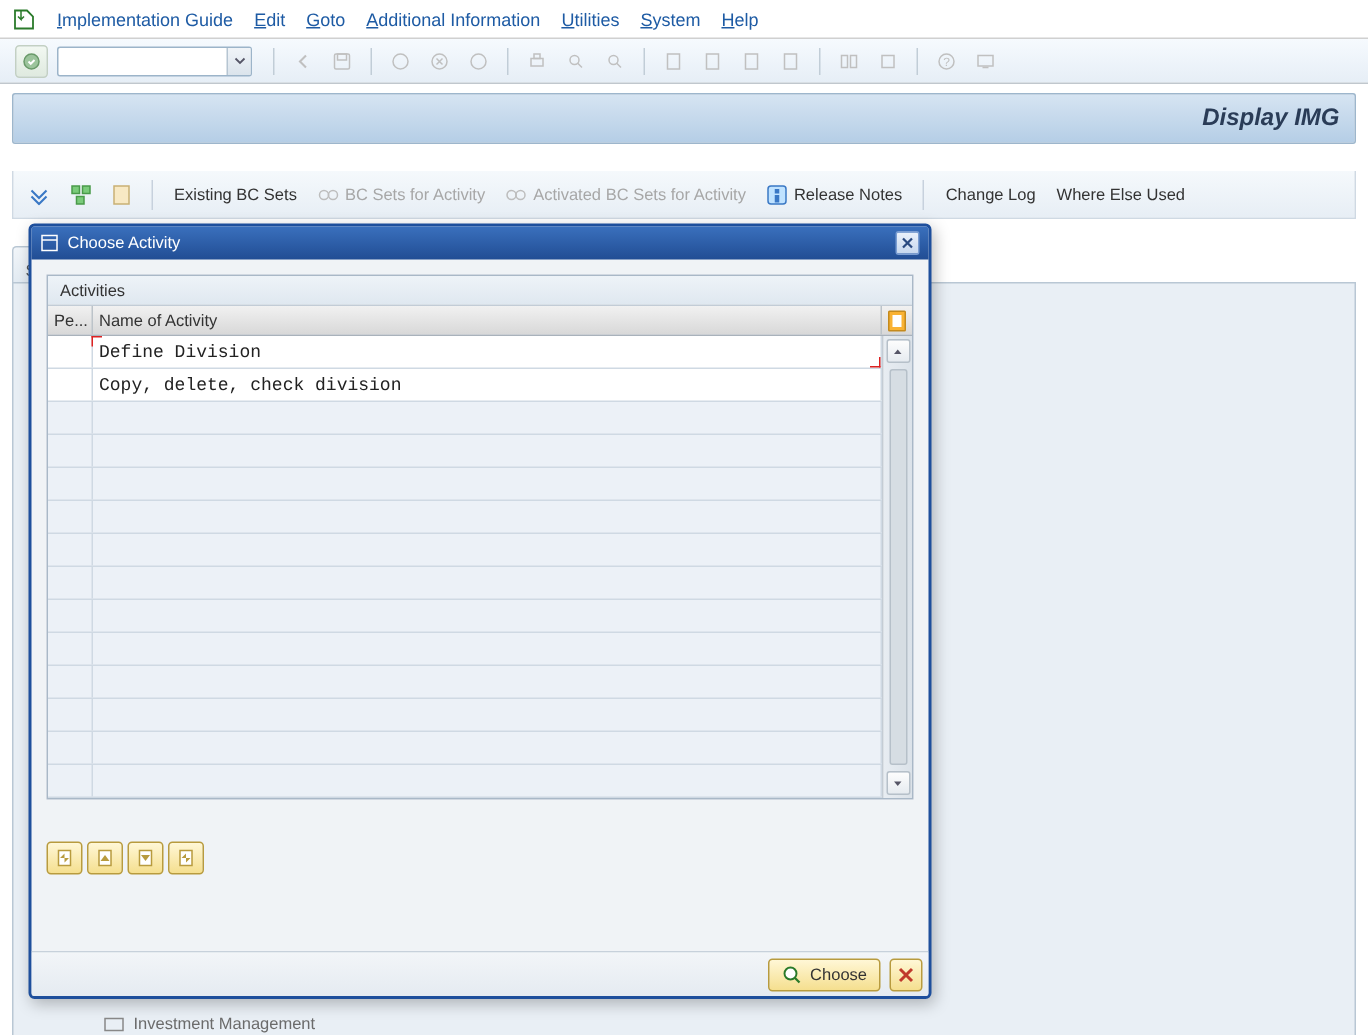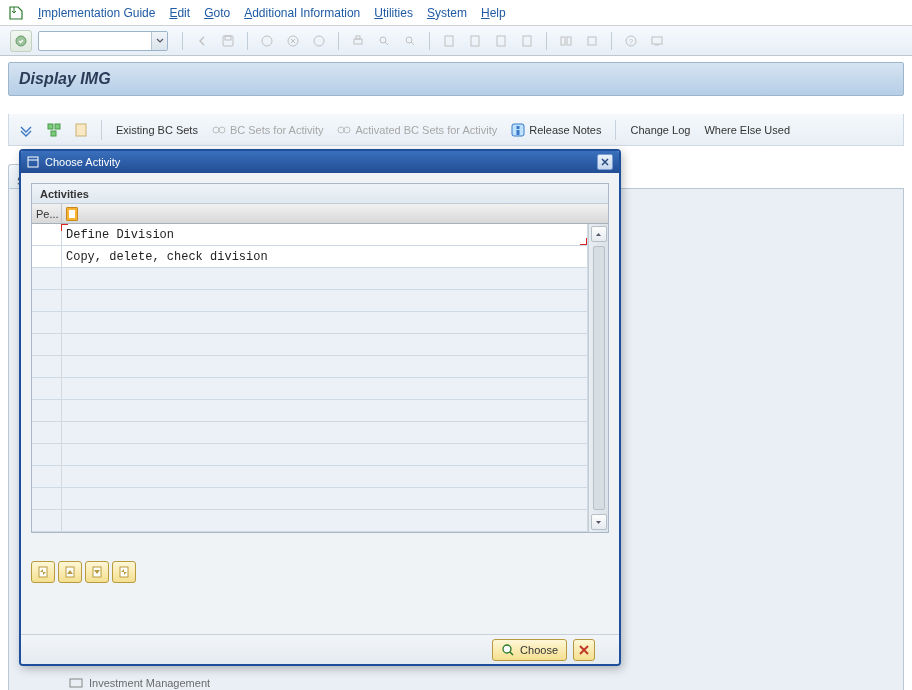--- a/index.html
+++ b/index.html
@@ -14,21 +14,21 @@
 
   
   .std-toolbar { height: 30px; padding: 4px 10px; background: linear-gradient(#f6fafe,#e6eef6); border-bottom: 1px solid #c0c7cd; display: flex; align-items: center; gap: 4px; }
   .tb-btn { width: 22px; height: 22px; display: flex; align-items: center; justify-content: center; color: #b0b0b0; border-radius: 3px; }
   .tb-btn.green { color: #7bb07b; background: linear-gradient(#f2f8f2,#dfeadf); border:1px solid #c3d0c3; }
   .tb-combo { width: 130px; height: 20px; border: 1px solid #9cb4c9; background: #fff; border-radius: 2px; margin: 0 6px 0 2px; position: relative; display: flex; align-items: center; justify-content: flex-end; }
   .tb-combo .arrow { width: 16px; height: 100%; display: flex; align-items: center; justify-content: center; background: linear-gradient(#f0f4f8,#dbe4ec); border-left: 1px solid #b6c5d2; color: #556; }
   .tb-sep { width: 1px; height: 18px; background: #c1cdd7; margin: 0 4px; }
 
   
-  .title-bar { margin: 6px 8px 0 8px; height: 34px; background: linear-gradient(#d6e4f2,#b5cee6); border: 1px solid #9db6cc; border-radius: 2px; display:flex; align-items:center; padding: 0 10px; }
+  .title-bar { margin: 6px 8px 0 8px; height: 34px; background: linear-gradient(#d6e4f2,#b5cee6); border: 1px solid #9db6cc; border-radius: 2px; display:flex; align-items:center; padding: 0 10px; justify-content: flex-end; }
   .title-bar h1 { font-size: 16px; font-style: italic; font-weight: bold; color: #2a3c57; }
 
   
   .app-toolbar { margin: 18px 8px; height: 32px; background: linear-gradient(#f5f9fc,#e7eef5); border: 1px solid #cfd9e3; border-top: none; display:flex; align-items:center; padding: 0 6px; gap: 6px; }
   .app-toolbar .btn { display: flex; align-items: center; gap: 4px; color: #333; padding: 2px 4px; border-radius: 2px; }
   .app-toolbar .disabled { color: #a7a7a7; }
   .app-toolbar .sep { width: 1px; height: 20px; background: #c7d1dd; margin: 0 4px; }
   .app-toolbar svg { flex-shrink: 0; }
 
   
@@ -40,21 +40,21 @@
   .bg-item { position:absolute; left: 60px; top: 488px; font-size: 11px; color: #6b6b6b; display:flex; align-items:center; gap:6px; }
 
   
   .dialog { position: absolute; left: 19px; top: 149px; width: 602px; height: 517px; border: 2px solid #1e4f9c; border-radius: 4px; background: #f0f3f6; box-shadow: 2px 3px 10px rgba(0,0,0,0.25); display:flex; flex-direction:column; }
   .dlg-title { height: 22px; background: linear-gradient(#3a70bd,#214d94); color:#fff; display:flex; align-items:center; padding: 0 6px; gap: 6px; border-radius: 2px 2px 0 0; }
   .dlg-title .spacer { flex:1; }
   .dlg-close { width: 16px; height: 16px; background: linear-gradient(#eaf1fb,#c6d7ee); border:1px solid #7a9dd2; border-radius:2px; display:flex; align-items:center; justify-content:center; color:#2a4a80; font-size:10px; }
   .dlg-body { flex:1; padding: 10px 10px 6px 10px; display:flex; flex-direction:column; }
 
   .grid-frame { border: 1px solid #a9b8c7; background: #fff; display:flex; flex-direction: column; }
-  .grid-caption { height: 20px; padding: 0 8px; display:flex; align-items:center; background: linear-gradient(#eef3f8,#dfe8f0); border-bottom:1px solid #c2ccd6; font-size:11px; color:#333;font-weight:bold; }
+  .grid-caption { height: 20px; padding: 0 8px; display:flex; align-items:center; background: linear-gradient(#eef3f8,#dfe8f0); border-bottom:1px solid #c2ccd6; font-size:11px; color:#333; }
 
   .grid-head { display:flex; height: 20px; background: linear-gradient(#f1f1f1,#d8d8d8); border-bottom:1px solid #a9b2bb; font-size:11px; }
   .gh-cell { border-right: 1px solid #bcc3c9; display:flex; align-items:center; padding: 0 4px; color:#333; }
   .gh-cell:last-child { border-right:none; }
   .col-perf { width: 30px; }
   .col-name { flex:1; }
   .col-tool { width: 20px; display:flex; align-items:center; justify-content:center; }
   .tool-icon { width:14px; height:14px; background: #f9b233; border:1px solid #c48a1d; border-radius:1px; position:relative; }
   .tool-icon::after { content:""; position:absolute; inset:2px; background:#fff; }
 
@@ -74,21 +74,21 @@
   .sel-marker::before { top:0; left:-1px; border-right:none; border-bottom:none; }
   .sel-marker::after { bottom:0; right:0; border-left:none; border-top:none; }
 
   
   .action-row { margin-top: 28px; display:flex; gap:3px; }
   .yellow-btn { width: 24px; height: 22px; border:1px solid #b89b3e; border-radius:3px; background: linear-gradient(#fff7d6,#f5df8f); display:flex; align-items:center; justify-content:center; }
   .yellow-btn svg { }
 
   .instr { margin-top: 28px; font-size: 11px; color: #333; }
 
-  .dlg-footer { height: 30px; border-top: 1px solid #c7d1db; display:flex; align-items:center; justify-content:flex-end; padding: 0 24px; gap:6px; background: linear-gradient(#f2f5f8,#e5ebf1); border-radius: 0 0 2px 2px; }
+  .dlg-footer { height: 30px; border-top: 1px solid #c7d1db; display:flex; align-items:center; justify-content:flex-end; padding: 0 4px; gap:6px; background: linear-gradient(#f2f5f8,#e5ebf1); border-radius: 0 0 2px 2px; }
   .choose-btn { height:22px; padding: 0 8px; border:1px solid #b89b3e; border-radius:3px; background: linear-gradient(#fff7d6,#f5df8f); display:flex; align-items:center; gap:5px; font-size:11px; color:#333; }
   .cancel-btn { width:22px; height:22px; border:1px solid #b89b3e; border-radius:3px; background: linear-gradient(#fff7d6,#f5df8f); display:flex; align-items:center; justify-content:center; color:#c0392b; font-weight:bold; font-size:12px; }
 </style>
 </head>
 <body>
 <div class="sap-container">
 
 <div class="menubar">
   <span class="menu-icon">
     <svg width="14" height="14" viewBox="0 0 14 14">
@@ -301,20 +301,21 @@
             <path d="M1 1 L7 7 M7 1 L1 7" stroke="#2a4a80" stroke-width="1.5"></path>
           </svg>
     </div>
   </div>
 
   <div class="dlg-body">
     <div class="grid-frame">
       <div class="grid-caption">Activities</div>
       <div class="grid-head">
         <div class="gh-cell col-perf">Pe...</div>
+        <div class="gh-cell col-name">Name of Activity</div>
         <div class="gh-cell col-tool">
               <div class="tool-icon"></div>
             </div>
       </div>
       <div class="grid-body-wrap">
         <div class="grid-body">
           <div class="grid-row filled">
             <div class="gc col-perf"></div>
             <div class="gc col-name sel-marker">Define Division</div>
           </div>

